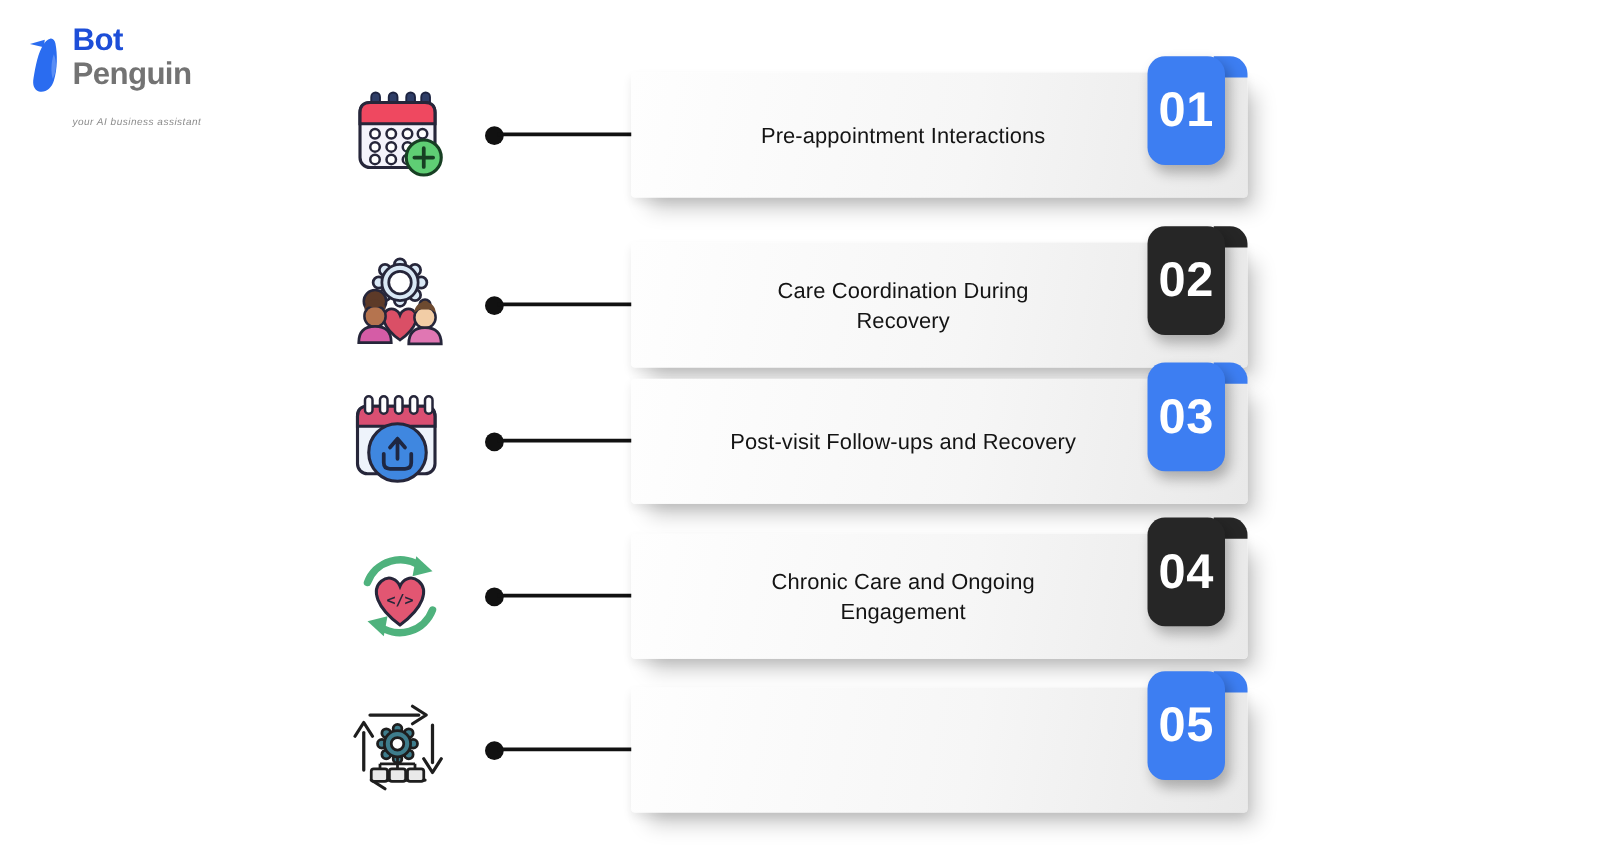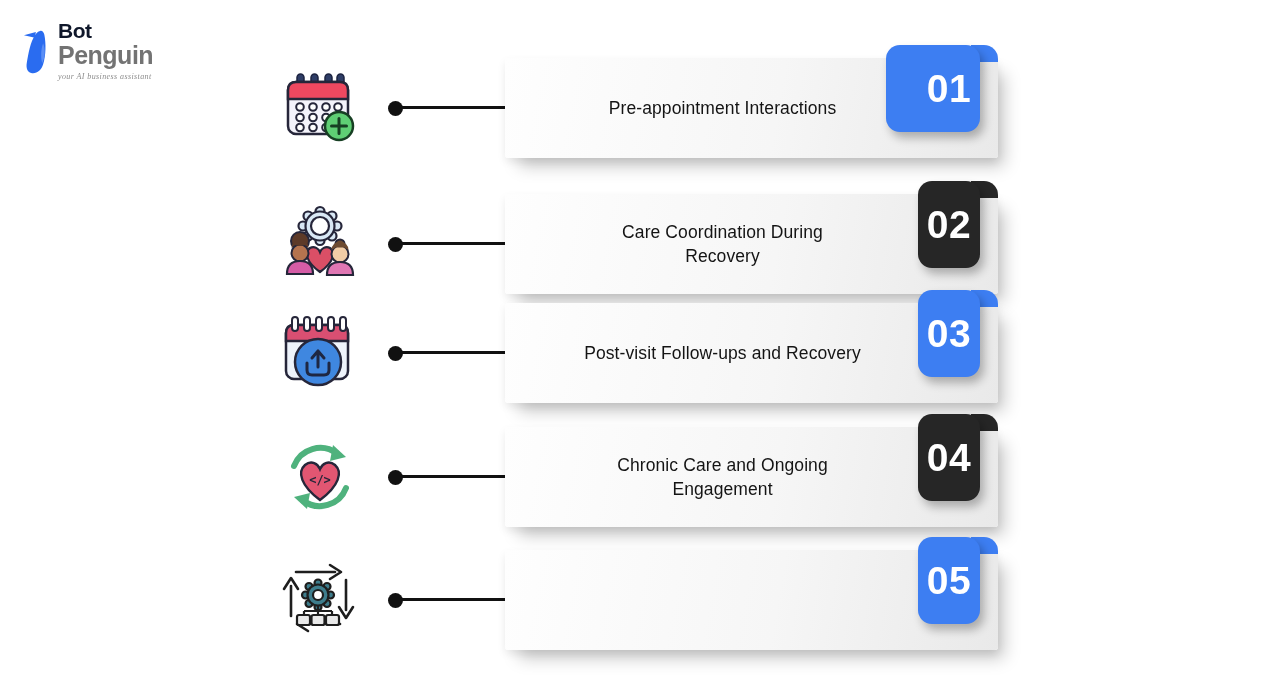--- a/index.html
+++ b/index.html
@@ -5,23 +5,23 @@
   html,body{margin:0;padding:0;background:#ffffff;}
   .canvas{
     position:relative;width:1288px;height:686px;background:#ffffff;overflow:hidden;
     font-family:"Liberation Sans","DejaVu Sans",sans-serif;
   }
 
   
   .logo{position:absolute;left:18px;top:20px;display:flex;align-items:flex-start;}
   .logo svg{display:block;margin-top:4px;}
   .logo-text{margin-left:6px;line-height:1;}
-  .logo-line1{font-size:21px;font-weight:bold;color:#0f172a;letter-spacing:-0.5px;}
+  .logo-line1{font-size:25px;font-weight:bold;color:#1d4ed8;letter-spacing:-0.5px;}
   .logo-line2{font-size:25px;font-weight:bold;color:#737373;letter-spacing:-0.5px;margin-top:2px;}
-  .logo-tagline{font-size:8px;color:#8b8b8b;margin-top:5px;letter-spacing:0.4px;font-style:italic;font-family:Liberation Serif, serif;}
+  .logo-tagline{font-size:8px;color:#8b8b8b;margin-top:22px;letter-spacing:0.4px;font-style:italic;}
 
   
   .row{position:absolute;left:0;width:1288px;height:100px;}
   .icon-box{position:absolute;left:278px;top:8px;width:84px;height:84px;display:flex;align-items:center;justify-content:center;}
   .icon-box svg{display:block;}
 
   .dot{position:absolute;left:388px;top:43px;width:15px;height:15px;border-radius:50%;background:#111111;}
   .line{position:absolute;left:398px;top:48px;width:110px;height:3px;background:#111111;}
 
   .card{
@@ -92,21 +92,21 @@
         <path d="M59 50.5 V65.5 M51.5 58 H66.5" stroke="#173f23" stroke-width="3" stroke-linecap="round"></path>
       </svg>
     </div>
     <span class="dot"></span>
     <span class="line"></span>
     <div class="card">
       <div class="card-label">
         <span>Pre-appointment Interactions</span>
       </div>
       <div class="badge-corner" style="background: rgb(61, 126, 242);"></div>
-      <div class="badge" style="background: rgb(61, 126, 242); padding-left: 32px;">
+      <div class="badge" style="background: rgb(61, 126, 242);">
         <span>01</span>
       </div>
     </div>
   </div>
 
   <div class="row" style="top:194px">
     <div class="icon-box">
       <svg width="80" height="80" viewBox="0 0 80 80">
         <g fill="#d9e8f5" stroke="#26263a" stroke-width="2.2">
           <circle cx="40" cy="7.5" r="4.5"></circle>

